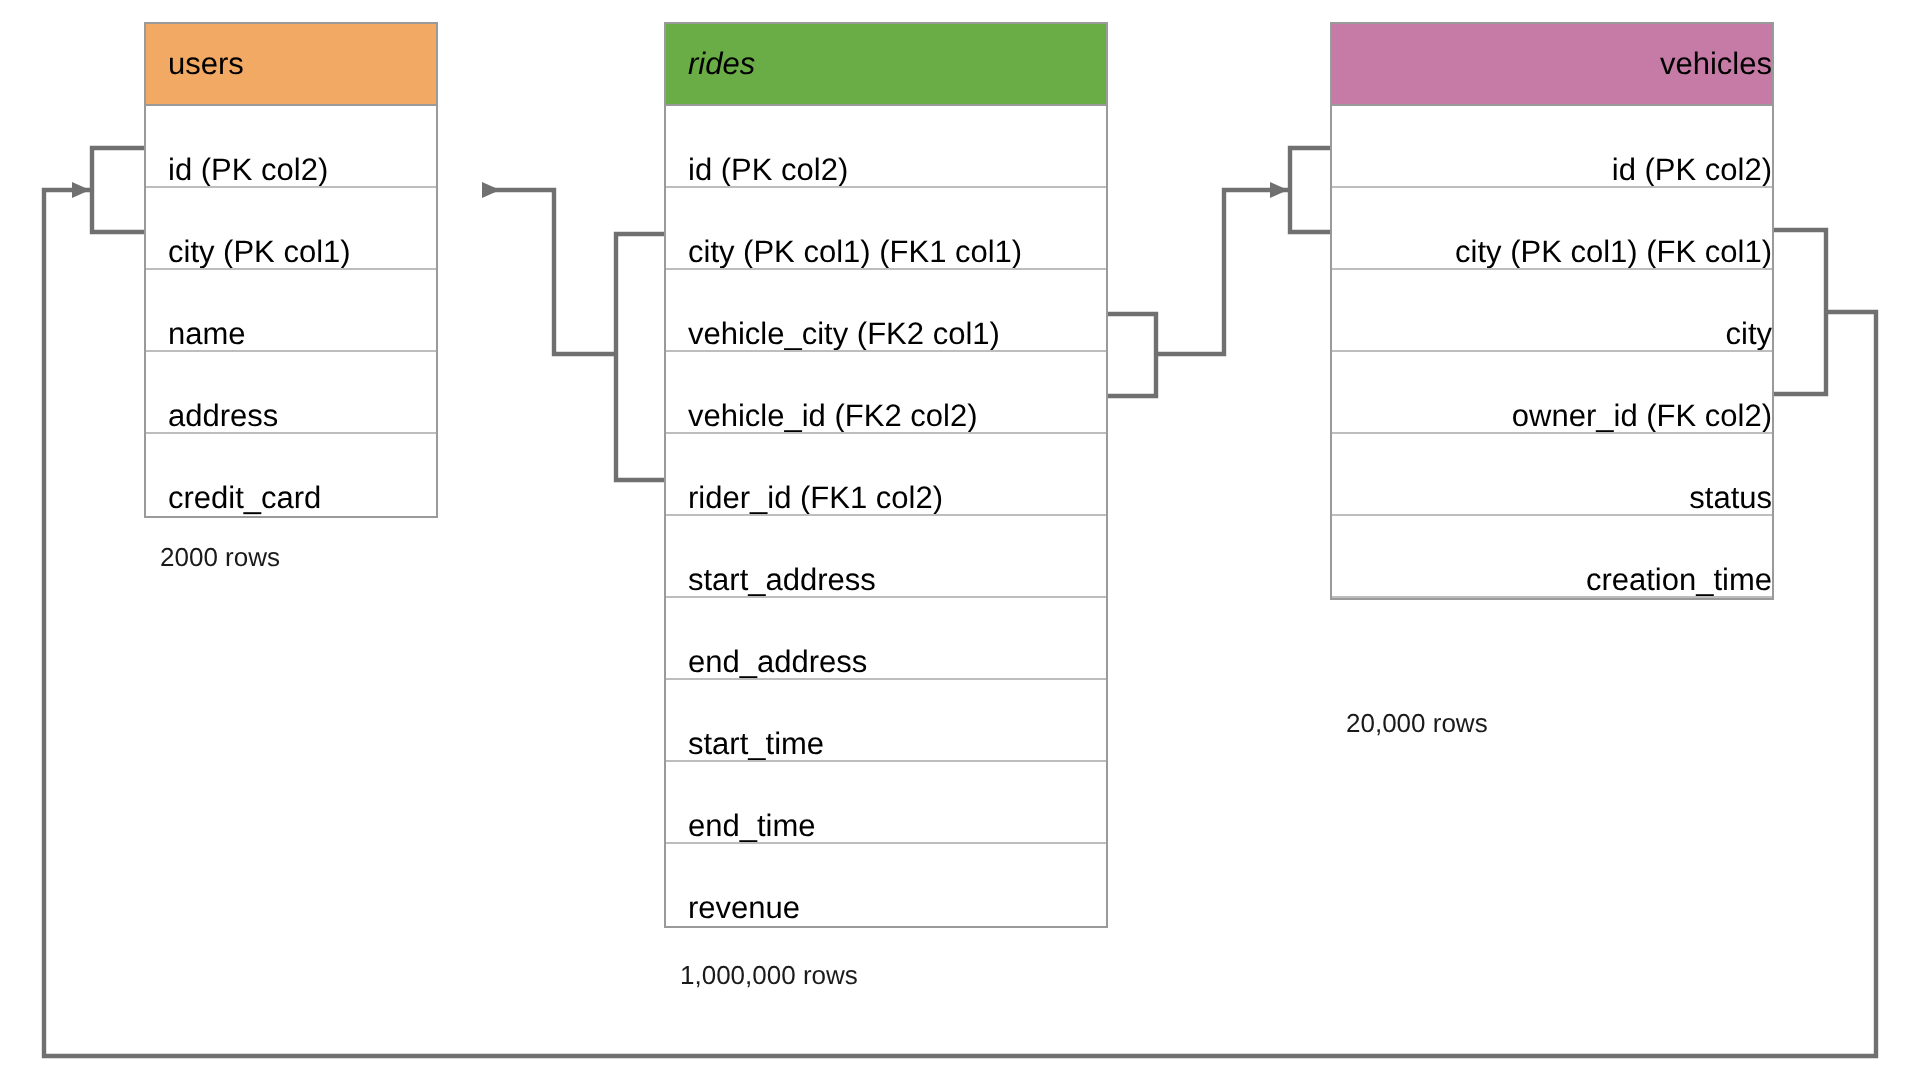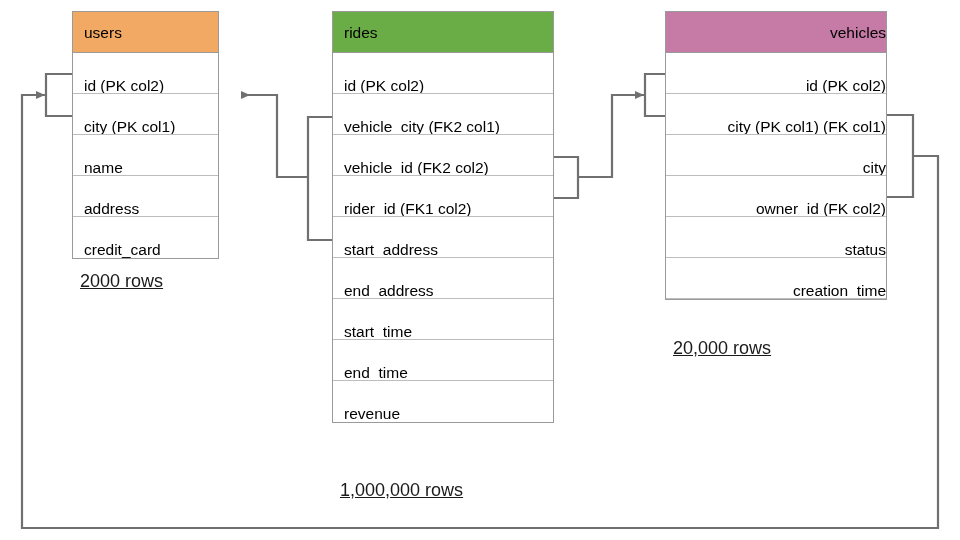--- a/index.html
+++ b/index.html
@@ -49,24 +49,23 @@
     color: #000000;
     border-bottom: 1px solid #bdbdbd;
     white-space: nowrap;
     overflow: hidden;
   }
   .entity-field.last {
     border-bottom: none;
   }
   .rowcount {
     position: absolute;
-    font-size: 18px;
+    font-size: 13px;
     color: #1a1a1a;
     white-space: nowrap;
-    text-decoration: underline;
   }
 </style>
 </head>
 <body>
 
 <div id="canvas">
 
   <svg id="connectors" viewBox="0 0 960 540" xmlns="http://www.w3.org/2000/svg">
     <defs>
       <marker id="arrow-left" markerWidth="10" markerHeight="8" refX="9" refY="4" orient="auto-start-reverse" markerUnits="userSpaceOnUse">
@@ -98,37 +97,38 @@
     <div class="entity-header" style="background:#F2A964;">users</div>
     <div class="entity-field">id (PK col2)</div>
     <div class="entity-field">city (PK col1)</div>
     <div class="entity-field">name</div>
     <div class="entity-field">address</div>
     <div class="entity-field last">credit_card</div>
   </div>
   <div class="rowcount" style="left:80px; top:271px;">2000 rows</div>
 
   <div class="entity" style="left:332px; top:11px; width:222px;">
-    <div class="entity-header" style="background:#6AAD46;">rides</div>
+    <div class="entity-header" style="background:#6AAD46;font-style:italic;">rides</div>
     <div class="entity-field">id (PK col2)</div>
+    <div class="entity-field">city (PK col1) (FK1 col1)</div>
     <div class="entity-field">vehicle_city (FK2 col1)</div>
     <div class="entity-field">vehicle_id (FK2 col2)</div>
     <div class="entity-field">rider_id (FK1 col2)</div>
     <div class="entity-field">start_address</div>
     <div class="entity-field">end_address</div>
     <div class="entity-field">start_time</div>
     <div class="entity-field">end_time</div>
     <div class="entity-field last">revenue</div>
   </div>
   <div class="rowcount" style="left:340px; top:480px;text-align:center;">1,000,000 rows</div>
 
   <div class="entity" style="left:665px; top:11px; width:222px;text-align:right;">
     <div class="entity-header" style="background:#C57BA5;">vehicles</div>
     <div class="entity-field">id (PK col2)</div>
     <div class="entity-field">city (PK col1) (FK col1)</div>
     <div class="entity-field">city</div>
     <div class="entity-field">owner_id (FK col2)</div>
     <div class="entity-field">status</div>
     <div class="entity-field">creation_time</div>
   </div>
-  <div class="rowcount" style="left:673px; top:338px;">20,000 rows</div>
+  <div class="rowcount" style="left:673px; top:354px;">20,000 rows</div>
 
 </div>
 
 </body></html>

